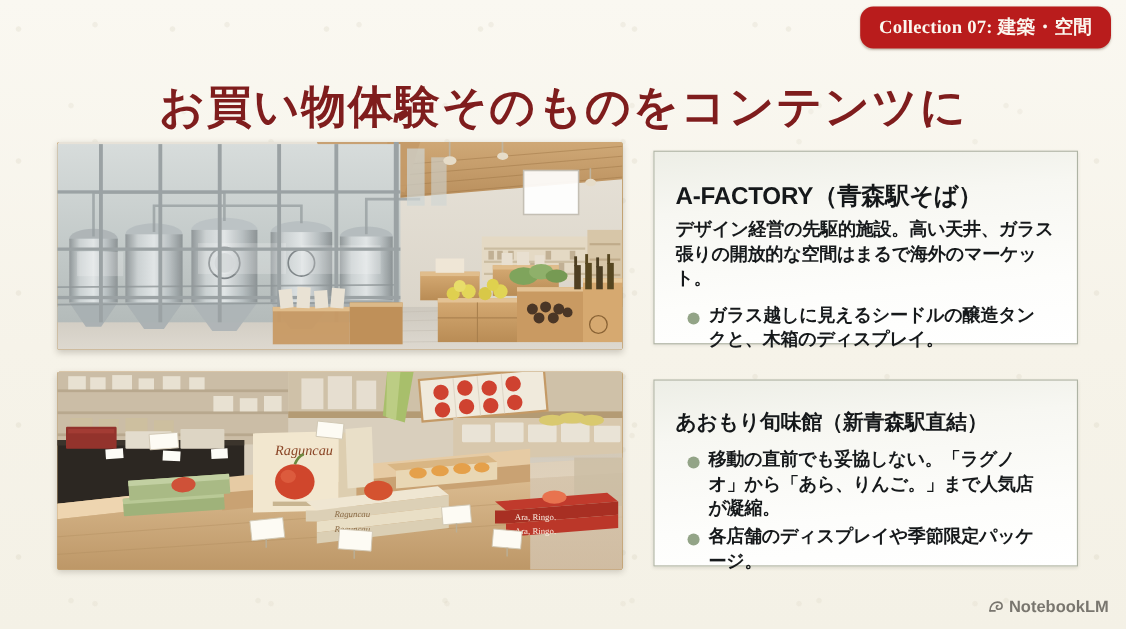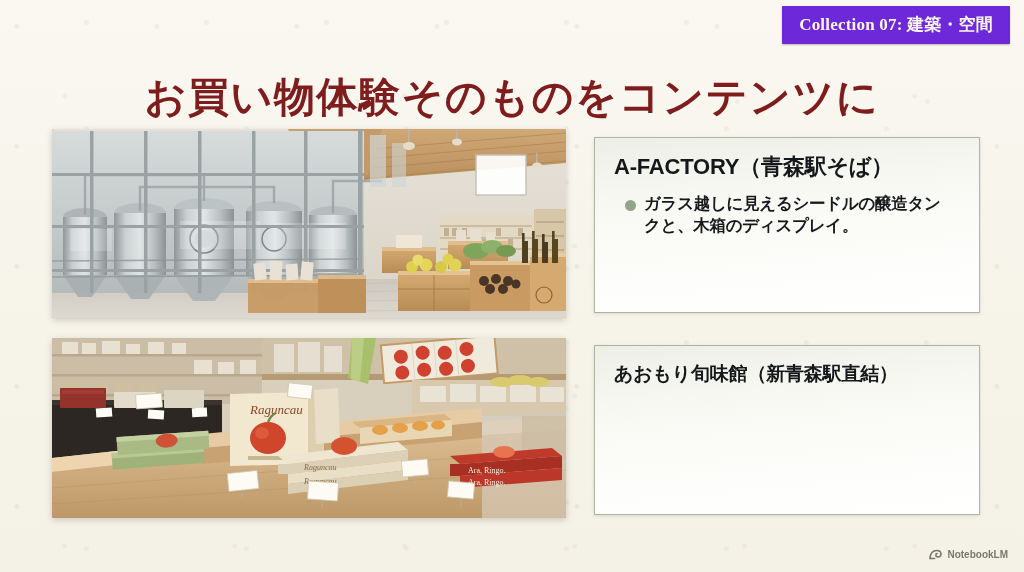--- a/index.html
+++ b/index.html
@@ -28,28 +28,28 @@
       linear-gradient(180deg, #faf8f1 0%, #f6f3e9 55%, #f4f1e6 100%);
     background-size: 140px 120px, 170px 150px, 120px 160px, 190px 130px, 160px 140px, 100% 100%;
     pointer-events: none;
   }
 
   
   .badge {
     position: absolute;
     top: 6px;
     right: 14px;
-    background: #6d28d9;
+    background: #b91c1c;
     color: #fbf7ef;
     font-family: "Liberation Serif", "DejaVu Serif", serif;
     font-weight: 700;
     font-size: 17px;
     letter-spacing: 0.2px;
     padding: 7px 17px 8px 17px;
-    border-radius: 1px;
+    border-radius: 12px;
     box-shadow: 0 1px 2px rgba(90,66,40,0.35);
     white-space: nowrap;
   }
 
   
   .page-title {
     position: absolute;
     top: 48px;
     left: 0;
     width: 1024px;
@@ -77,21 +77,21 @@
   .photo svg { display: block; width: 100%; height: 100%; }
 
   
   .card {
     position: absolute;
     left: 594px;
     width: 386px;
     border: 1.5px solid #aeb3a4;
     background: linear-gradient(175deg, #edeee6 0%, #f7f7f2 28%, #fdfdfb 70%, #ffffff 100%);
     box-sizing: border-box;
-    padding: 14px 16px 14px 16px;
+    padding: 25px 16px 14px 16px;
     box-shadow: 0 1px 3px rgba(90,90,70,0.16);
   }
   .card-a { top: 137px; height: 176px; }
   .card-b { top: 345px; height: 170px; }
 
   .card-title {
     font-family: "Liberation Sans", "DejaVu Sans", sans-serif;
     font-weight: 700;
     font-size: 22px;
     line-height: 1.22;
@@ -135,21 +135,21 @@
 
   
   .watermark {
     position: absolute;
     right: 16px;
     bottom: 12px;
     display: flex;
     align-items: center;
     gap: 5px;
     color: #5f5c55;
-    font-size: 10px;
+    font-size: 15px;
     font-weight: 600;
     opacity: 0.82;
   }
   .watermark svg { display: block; }
 </style>
 </head>
 <body>
 
 <div class="paper-texture"></div>
 
@@ -568,30 +568,41 @@
       <line x1="190" y1="152" x2="190" y2="160"></line>
       <line x1="270" y1="162" x2="270" y2="170"></line>
       <line x1="363" y1="138" x2="363" y2="146"></line>
       <line x1="409" y1="160" x2="409" y2="168"></line>
     </g>
   </svg>
 </div>
 
 <div class="card card-a">
   <div class="card-title">A-FACTORY（青森駅そば）</div>
+  <p class="card-lead">デザイン経営の先駆的施設。高い天井、ガラス張りの開放的な空間はまるで海外のマーケット。</p>
   <ul class="bullets">
     <li class="bullet">
       <span class="bullet-dot"></span>
       <span class="bullet-text">ガラス越しに見えるシードルの醸造タンクと、木箱のディスプレイ。</span>
     </li>
   </ul>
 </div>
 
 <div class="card card-b">
   <div class="card-title">あおもり旬味館（新青森駅直結）</div>
+  <ul class="bullets">
+    <li class="bullet">
+      <span class="bullet-dot"></span>
+      <span class="bullet-text">移動の直前でも妥協しない。「ラグノオ」から「あら、りんご。」まで人気店が凝縮。</span>
+    </li>
+    <li class="bullet">
+      <span class="bullet-dot"></span>
+      <span class="bullet-text">各店舗のディスプレイや季節限定パッケージ。</span>
+    </li>
+  </ul>
 </div>
 
 <div class="watermark">
   <span>
     <svg width="13" height="11" viewBox="0 0 13 11" aria-hidden="true">
       <path d="M1 9.4 C1 4.6 4 1.4 7.6 1.4 C10.4 1.4 12 3 12 4.9 C12 6.6 10.7 7.9 9 7.9 C7.7 7.9 6.8 7.1 6.8 6 C6.8 5.1 7.4 4.5 8.2 4.5" fill="none" stroke="#5f5c55" stroke-width="1.5" stroke-linecap="round"></path>
       <path d="M1 9.4 L5.6 9.4" fill="none" stroke="#5f5c55" stroke-width="1.5" stroke-linecap="round"></path>
     </svg>
   </span>
   <span>NotebookLM</span>

